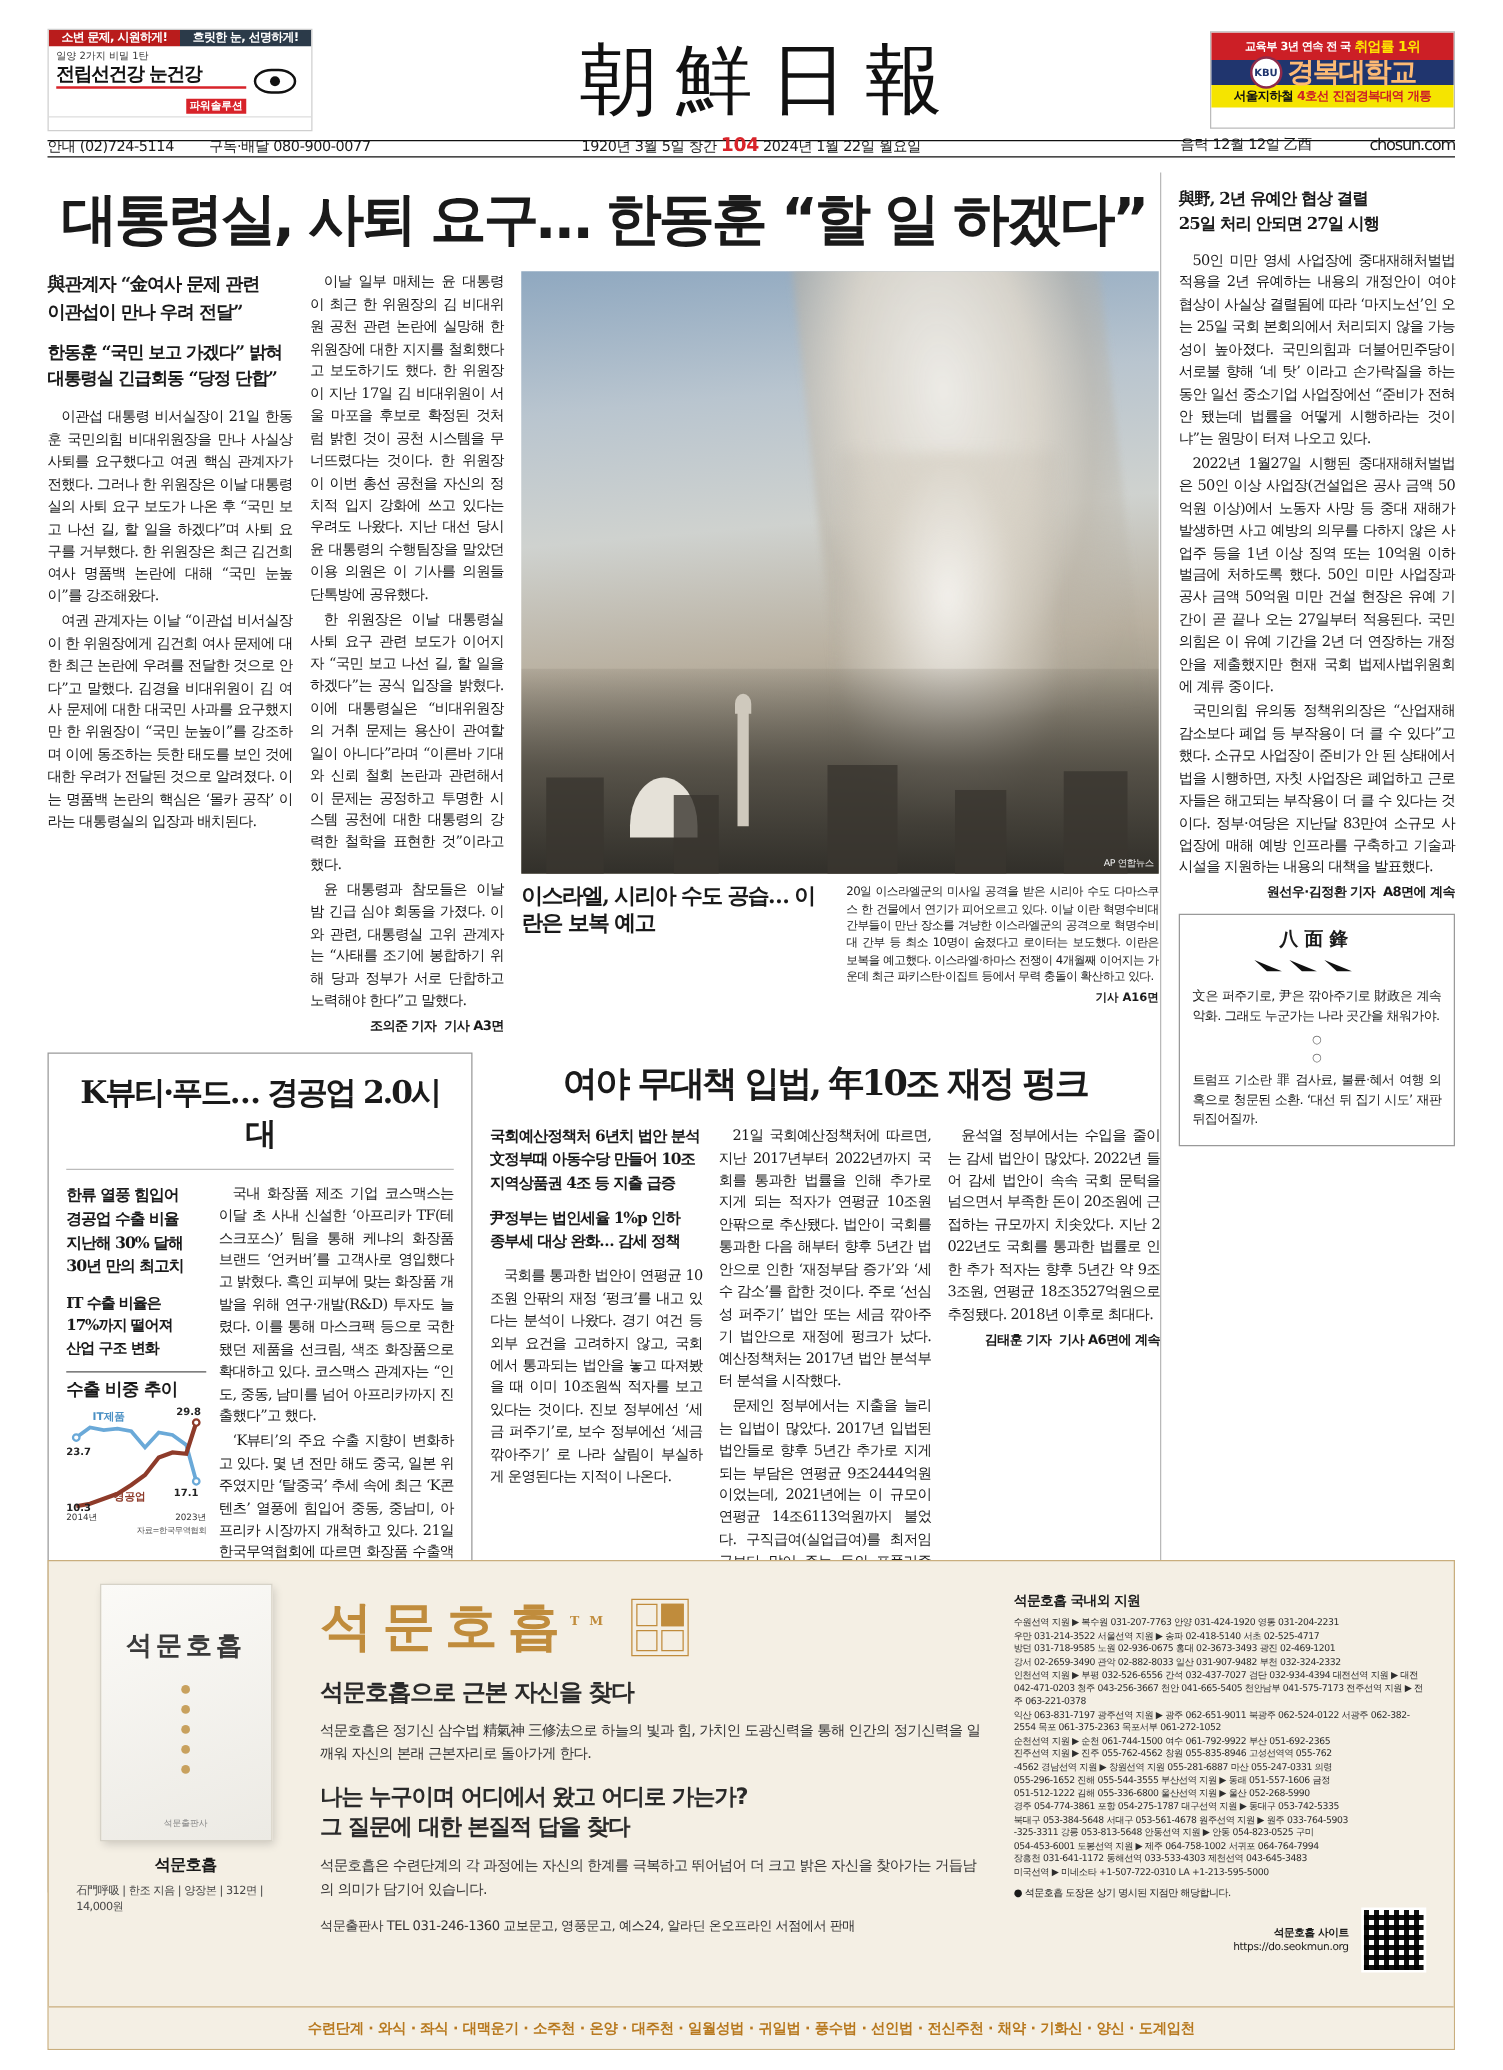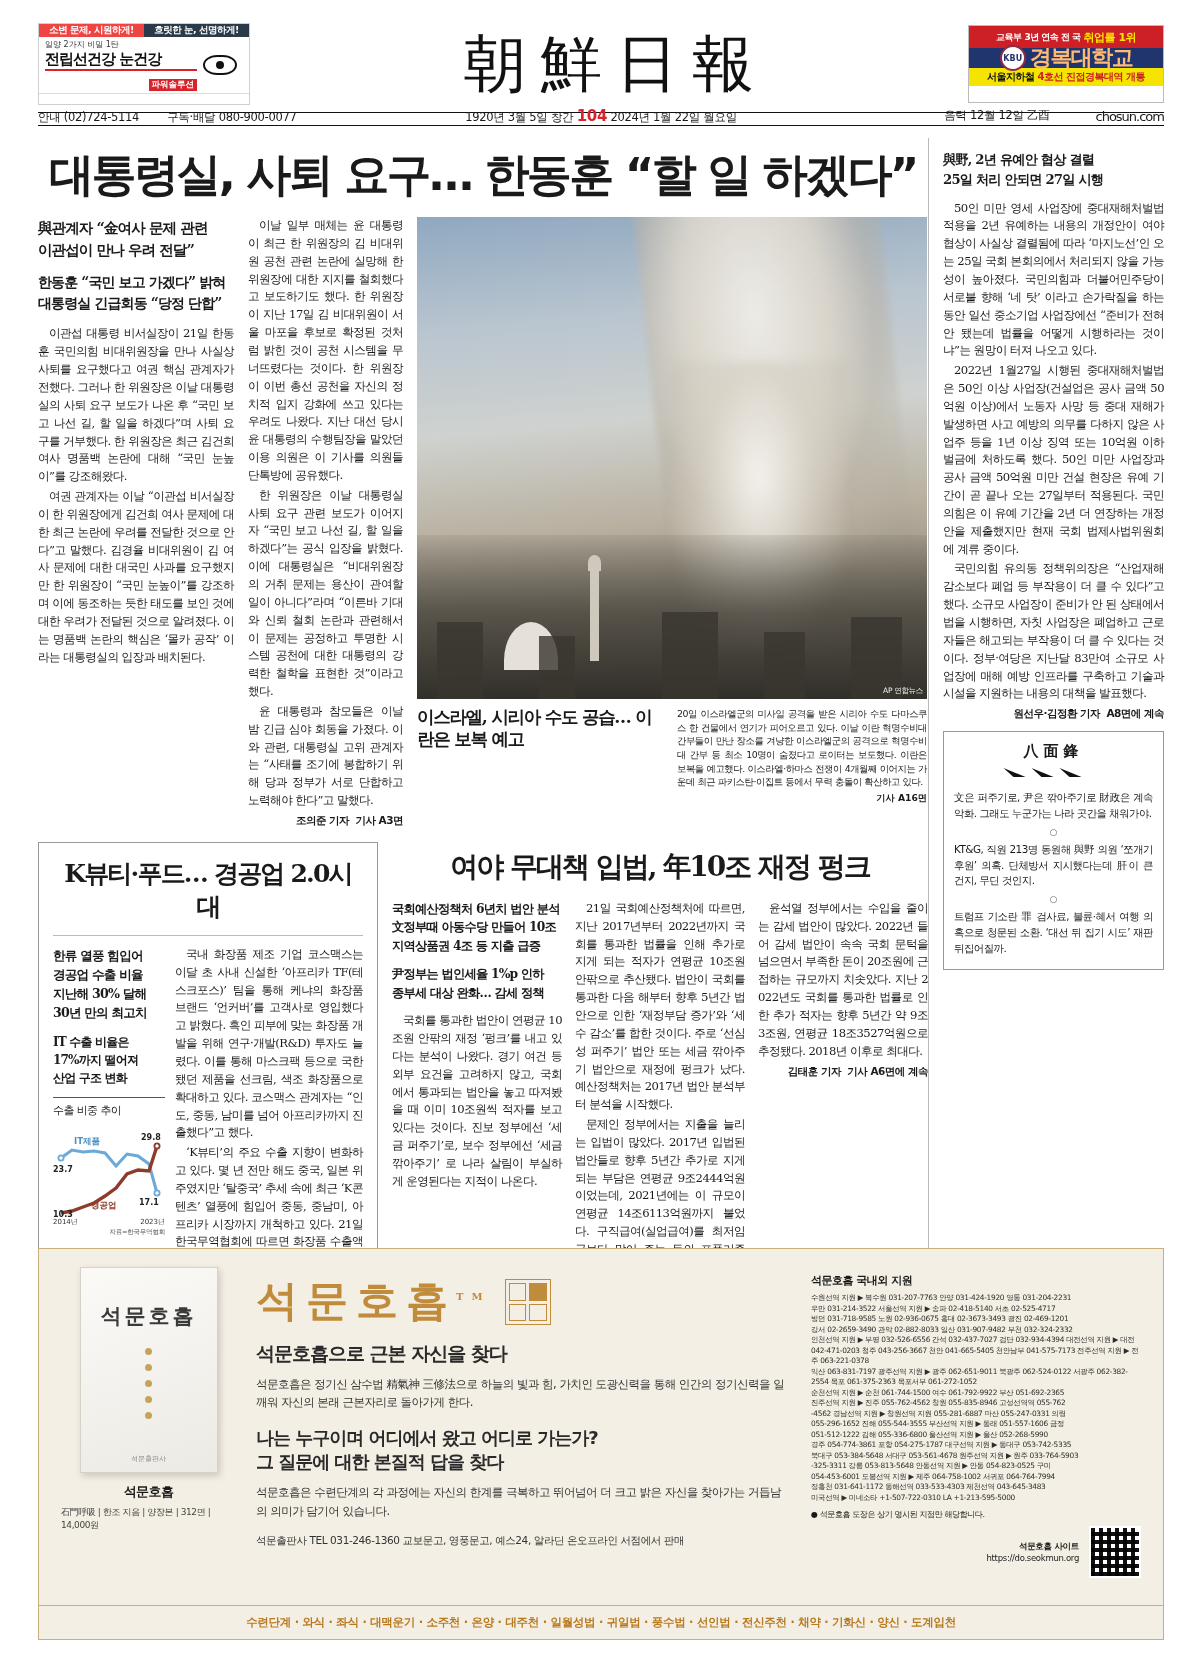--- a/index.html
+++ b/index.html
@@ -10,21 +10,21 @@
     color: #1a1a1a;
     overflow: hidden;
   }
   .page { width: 1202px; height: 1656px; position: relative; padding: 0 38px; }
 
   
   .topbar { display: flex; align-items: center; justify-content: space-between; height: 112px; padding-top: 16px; }
 
   .ad-left { width: 212px; height: 82px; border: 1px solid #cfcfcf; display: flex; flex-direction: column; overflow: hidden; background:#fff; }
   .ad-left-top { display: flex; height: 22px; }
-  .ad-l1 { flex: 1; background: #ef4444; color: #fff; font-size: 9.5px; font-weight: bold; display: flex; align-items: center; justify-content: center; letter-spacing: -0.5px;}
+  .ad-l1 { flex: 1; background: #b91c1c; color: #fff; font-size: 9.5px; font-weight: bold; display: flex; align-items: center; justify-content: center; letter-spacing: -0.5px;}
   .ad-l2 { flex: 1; background: #2b3a49; color: #fff; font-size: 9.5px; font-weight: bold; display: flex; align-items: center; justify-content: center; letter-spacing: -0.5px;}
   .ad-left-mid { flex: 1; display: flex; align-items: center; padding: 2px 6px; position: relative; }
   .ad-left-mid .brandline { font-size: 8px; color: #333; }
   .ad-left-mid .bigtxt { font-size: 15px; font-weight: bold; letter-spacing: -1px; color:#111; border-bottom: 2px solid #d8232a; }
   .ad-left-mid .redtag { font-size: 8.5px; color:#fff; background:#d8232a; padding: 0 3px; font-weight:bold; display:inline-block; }
   .eye { width: 34px; height: 20px; border: 2.4px solid #111; border-radius: 50%/60%; position: relative; }
   .eye:after { content:""; position:absolute; left:50%; top:50%; transform: translate(-50%,-50%); width: 8px; height: 8px; background:#111; border-radius:50%; }
   .ad-left-bot { height: 20px; border-top: 1px solid #ddd; display:flex; align-items:center; justify-content: space-between; padding: 16px 5px; }
   .ad-left-bot .co { font-size: 9.5px; font-weight: bold; letter-spacing:-0.5px; }
   .ad-left-bot .tel { font-size: 8.5px; font-weight: bold; }
@@ -113,21 +113,21 @@
   .kbox h2 { font-family:"DejaVu Serif","Liberation Serif",serif; font-size: 25px; font-weight: bold;
              letter-spacing: -1.8px; text-align: center; border-bottom: 1px solid #bbb; padding-bottom: 12px; margin-bottom: 10px; }
   .kcols { display:flex; gap: 10px; }
   .kcol-l { width: 112px; }
   .kcol-r { flex: 1; }
   .k-kicker { font-family:"DejaVu Serif","Liberation Serif",serif; font-size: 12.6px; font-weight:bold; line-height: 1.52; letter-spacing:-0.8px; margin-bottom: 10px; }
   .k-kicker.k2 { font-size: 12px; }
 
   
   .chart { margin-top: 10px; border-top: 1.4px solid #555; padding-top: 5px; position: relative; }
-  .chart .ctitle { font-size: 11px; font-weight: normal; letter-spacing:-0.6px; margin-bottom: 13px; }
+  .chart .ctitle { font-size: 14px; font-weight: bold; letter-spacing:-0.6px; margin-bottom: 2px; }
   .chart svg { display: block; }
   .chart .cfoot { font-size: 6.6px; color: #555; text-align: right; letter-spacing:-0.3px; margin-top: 1px; }
   .chart .xlabels { display:flex; justify-content: space-between; font-size: 7px; color:#333; }
 
   .ybox { flex: 1; }
   .ybox h2 { font-family:"DejaVu Serif","Liberation Serif",serif; font-size: 28px; font-weight:bold;
              letter-spacing:-2px; text-align:center; padding: 6px 0 14px; }
   .ycols { display: flex; gap: 13px; }
   .ycol { flex: 1; }
   .y-kicker { font-family:"DejaVu Serif","Liberation Serif",serif; font-size: 12.3px; font-weight: bold; line-height: 1.5; letter-spacing:-0.8px; margin-bottom: 10px; }
@@ -385,21 +385,20 @@
 
       <div class="palmyeon">
         <div class="pal-logo">八面鋒</div>
         <svg width="100%" height="14" viewBox="0 0 180 14" style="margin-top:-6px;margin-bottom:6px">
           <path d="M40 2 L62 11 L50 11 Z" fill="#111"></path>
           <path d="M68 2 L90 11 L78 11 Z" fill="#111"></path>
           <path d="M96 2 L118 11 L106 11 Z" fill="#111"></path>
         </svg>
         <div class="pal-item">文은 퍼주기로, 尹은 깎아주기로 財政은 계속 악화. 그래도 누군가는 나라 곳간을 채워가야.</div>
         <div class="pal-sep">○</div>
-        <div class="pal-item">KT&amp;G, 직원 213명 동원해 與野 의원 ‘쪼개기 후원’ 의혹. 단체방서 지시했다는데 肝이 큰 건지, 무딘 것인지.</div>
         <div class="pal-sep">○</div>
         <div class="pal-item">트럼프 기소란 罪 검사료, 불륜·혜서 여행 의혹으로 청문된 소환. ‘대선 뒤 집기 시도’ 재판 뒤집어질까.</div>
       </div>
     </div>
   </div>
 
   <div class="bottomad">
     <div class="ba-main">
 
       <div class="ba-book">

